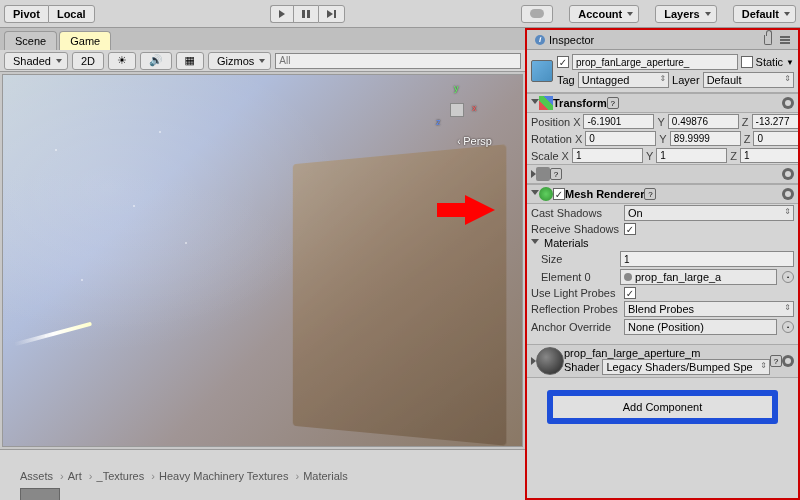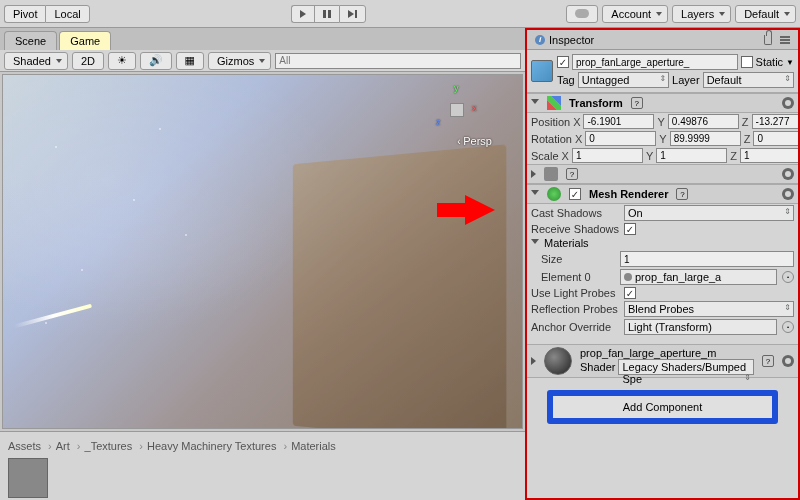--- a/index.html
+++ b/index.html
@@ -1,17 +1,17 @@
 <!DOCTYPE html>
 <html><head>
 <meta charset="utf-8">
 <style>
 * { margin: 0; padding: 0; box-sizing: border-box; font-family: Arial, sans-serif; font-size: 11px; }
 body { background: #c8c8c8; width: 800px; height: 500px; overflow: hidden; position: relative; }
-.toolbar { height: 28px; background: #d5d5d5; border-bottom: 1px solid #999; display: flex; align-items: center; padding: 0 4px; gap: 4px; }
+.toolbar { height: 28px; background: #d5d5d5; border-bottom: 1px solid #999; display: flex; align-items: center; padding: 0 4px; gap: 16px; font-weight: bold; }
 .btn { background: #e8e8e8; border: 1px solid #999; border-radius: 3px; padding: 2px 8px; height: 18px; display: inline-flex; align-items: center; cursor: pointer; }
 .btn-group { display: flex; }
 .btn-group .btn { border-radius: 0; border-right: none; }
 .btn-group .btn:first-child { border-radius: 3px 0 0 3px; }
 .btn-group .btn:last-child { border-radius: 0 3px 3px 0; border-right: 1px solid #999; }
 .play-icon { width: 0; height: 0; border-left: 6px solid #555; border-top: 4px solid transparent; border-bottom: 4px solid transparent; }
 .pause-icon { width: 8px; height: 8px; border-left: 3px solid #555; border-right: 3px solid #555; }
 .step-icon { display: flex; align-items: center; }
 .step-icon::before { content: ''; width: 0; height: 0; border-left: 6px solid #555; border-top: 4px solid transparent; border-bottom: 4px solid transparent; }
 .step-icon::after { content: ''; width: 2px; height: 8px; background: #555; margin-left: 1px; }
@@ -28,21 +28,21 @@
 .viewport { flex: 1; background: linear-gradient(135deg, #cad5de 0%, #b0bddb 30%, #a09595 60%, #8a7865 100%); position: relative; border: 1px solid #999; margin: 2px; }
 .viewport-content { position: absolute; inset: 0; overflow: hidden; }
 .space-bg { position: absolute; inset: 0; background: radial-gradient(ellipse at 20% 30%, rgba(255,255,255,0.15) 0%, transparent 40%), radial-gradient(ellipse at 15% 50%, rgba(200,210,240,0.2) 0%, transparent 35%); }
 .star { position: absolute; width: 2px; height: 2px; background: rgba(255,255,255,0.6); border-radius: 50%; }
 .structure { position: absolute; right: 20px; top: 80px; width: 220px; height: 280px; background: linear-gradient(145deg, #b09878 0%, #8a7055 50%, #6a5540 100%); opacity: 0.7; transform: perspective(400px) rotateY(-15deg); border-radius: 4px; }
 .light-streak { position: absolute; left: 10px; bottom: 110px; width: 80px; height: 4px; background: linear-gradient(90deg, transparent, #fff, #ffc); transform: rotate(-15deg); border-radius: 2px; }
 .gizmo { position: absolute; right: 40px; top: 10px; width: 50px; height: 50px; }
 .gizmo-cube { position: absolute; left: 18px; top: 18px; width: 14px; height: 14px; background: #ccc; border: 1px solid #888; }
 .axis-label { position: absolute; font-size: 9px; color: #fff; text-shadow: 0 0 2px #000; }
 .persp-label { position: absolute; right: 30px; top: 60px; font-size: 10px; color: #fff; text-shadow: 0 0 2px #000; }
-.bottom-tabs { height: 69px; background: #d5d5d5; border-top: 1px solid #999; padding: 4px; }
+.bottom-tabs { height: 51px; background: #d5d5d5; border-top: 1px solid #999; padding: 16px; }
 .breadcrumb { display: flex; align-items: center; gap: 4px; padding: 4px; font-size: 10px; color: #555; }
 .breadcrumb span::after { content: ' ›'; margin-left: 4px; color: #888; }
 .breadcrumb span:last-child::after { content: ''; }
 .asset-thumb { width: 40px; height: 40px; background: #888; border: 1px solid #666; margin: 2px 4px; }
 .arrow { position: absolute; left: 465px; top: 195px; z-index: 50; }
 .arrow-shape { width: 0; height: 0; border-left: 30px solid #ff0000; border-top: 15px solid transparent; border-bottom: 15px solid transparent; }
 .arrow-tail { position: absolute; left: -28px; top: 8px; width: 28px; height: 14px; background: #ff0000; }
 .inspector { width: 275px; background: #d5d5d5; border: 2px solid #cc0000; display: flex; flex-direction: column; font-size: 10px; }
 .insp-tab { height: 20px; background: #c8c8c8; border-bottom: 1px solid #999; padding: 3px 8px; display: flex; align-items: center; gap: 4px; }
 .lock-icon { margin-left: auto; width: 8px; height: 10px; border: 1px solid #666; border-top: none; border-radius: 0 0 2px 2px; position: relative; }
@@ -50,21 +50,21 @@
 .menu-icon { width: 10px; height: 2px; background: #666; position: relative; margin-left: 4px; }
 .menu-icon::before, .menu-icon::after { content: ''; position: absolute; width: 10px; height: 2px; background: #666; left: 0; }
 .menu-icon::before { top: -3px; } .menu-icon::after { top: 3px; }
 .header-row { display: flex; align-items: center; padding: 4px; gap: 4px; border-bottom: 1px solid #aaa; }
 .cube-icon { width: 22px; height: 22px; background: linear-gradient(135deg, #6bb0e0, #4a90c0); border: 1px solid #666; border-radius: 2px; }
 .checkbox { width: 12px; height: 12px; border: 1px solid #666; background: #fff; display: inline-flex; align-items: center; justify-content: center; cursor: pointer; }
 .checkbox.checked::after { content: '✓'; font-size: 10px; color: #333; }
 .text-input { background: #eee; border: 1px solid #888; padding: 1px 3px; height: 16px; font-size: 10px; }
 .row { display: flex; align-items: center; padding: 1px 4px; gap: 3px; }
 .label { width: 90px; color: #333; }
-.component-header { background: #cfcfcf; border-top: 1px solid #aaa; border-bottom: 1px solid #aaa; padding: 2px 4px; display: flex; align-items: center; gap: 8px; }
+.component-header { background: #cfcfcf; border-top: 1px solid #aaa; border-bottom: 1px solid #aaa; padding: 2px 4px; display: flex; align-items: center; gap: 0; }
 .foldout { width: 0; height: 0; border-left: 5px solid #555; border-top: 4px solid transparent; border-bottom: 4px solid transparent; cursor: pointer; }
 .foldout.open { border-left: 4px solid transparent; border-right: 4px solid transparent; border-top: 5px solid #555; }
 .comp-icon { width: 14px; height: 14px; display: inline-block; }
 .transform-icon { background: linear-gradient(45deg, #e05050 33%, #50c850 33% 66%, #5080e0 66%); }
 .mesh-icon { background: #888; border-radius: 2px; }
 .renderer-icon { background: radial-gradient(circle, #60d060, #309030); border-radius: 50%; }
 .gear-icon { width: 12px; height: 12px; background: #666; border-radius: 50%; position: relative; margin-left: auto; cursor: pointer; }
 .gear-icon::after { content: ''; position: absolute; inset: 3px; background: #d5d5d5; border-radius: 50%; }
 .help-icon { width: 12px; height: 12px; border: 1px solid #666; border-radius: 2px; display: flex; align-items: center; justify-content: center; font-size: 8px; cursor: pointer; }
 .num-input { width: 71px; background: #eee; border: 1px solid #888; padding: 1px 3px; height: 15px; font-size: 10px; }
@@ -282,21 +282,21 @@
         <span class="label">Use Light Probes</span>
         <span class="checkbox checked"></span>
       </div>
       <div class="row">
         <span class="label">Reflection Probes</span>
         <div class="select"><span>Blend Probes</span></div>
       </div>
       <div class="row">
         <span class="label">Anchor Override</span>
         <div class="obj-field">
-            <span>Light (Transform)</span>
+            <span>None (Position)</span>
           </div>
         <span class="obj-picker"></span>
       </div>
 
       <div class="component-header" style="margin-top:8px">
         <span class="foldout"></span>
         <div class="material-preview"></div>
         <div style="flex:1">
           <div>prop_fan_large_aperture_m</div>
           <div class="row" style="padding:0">

